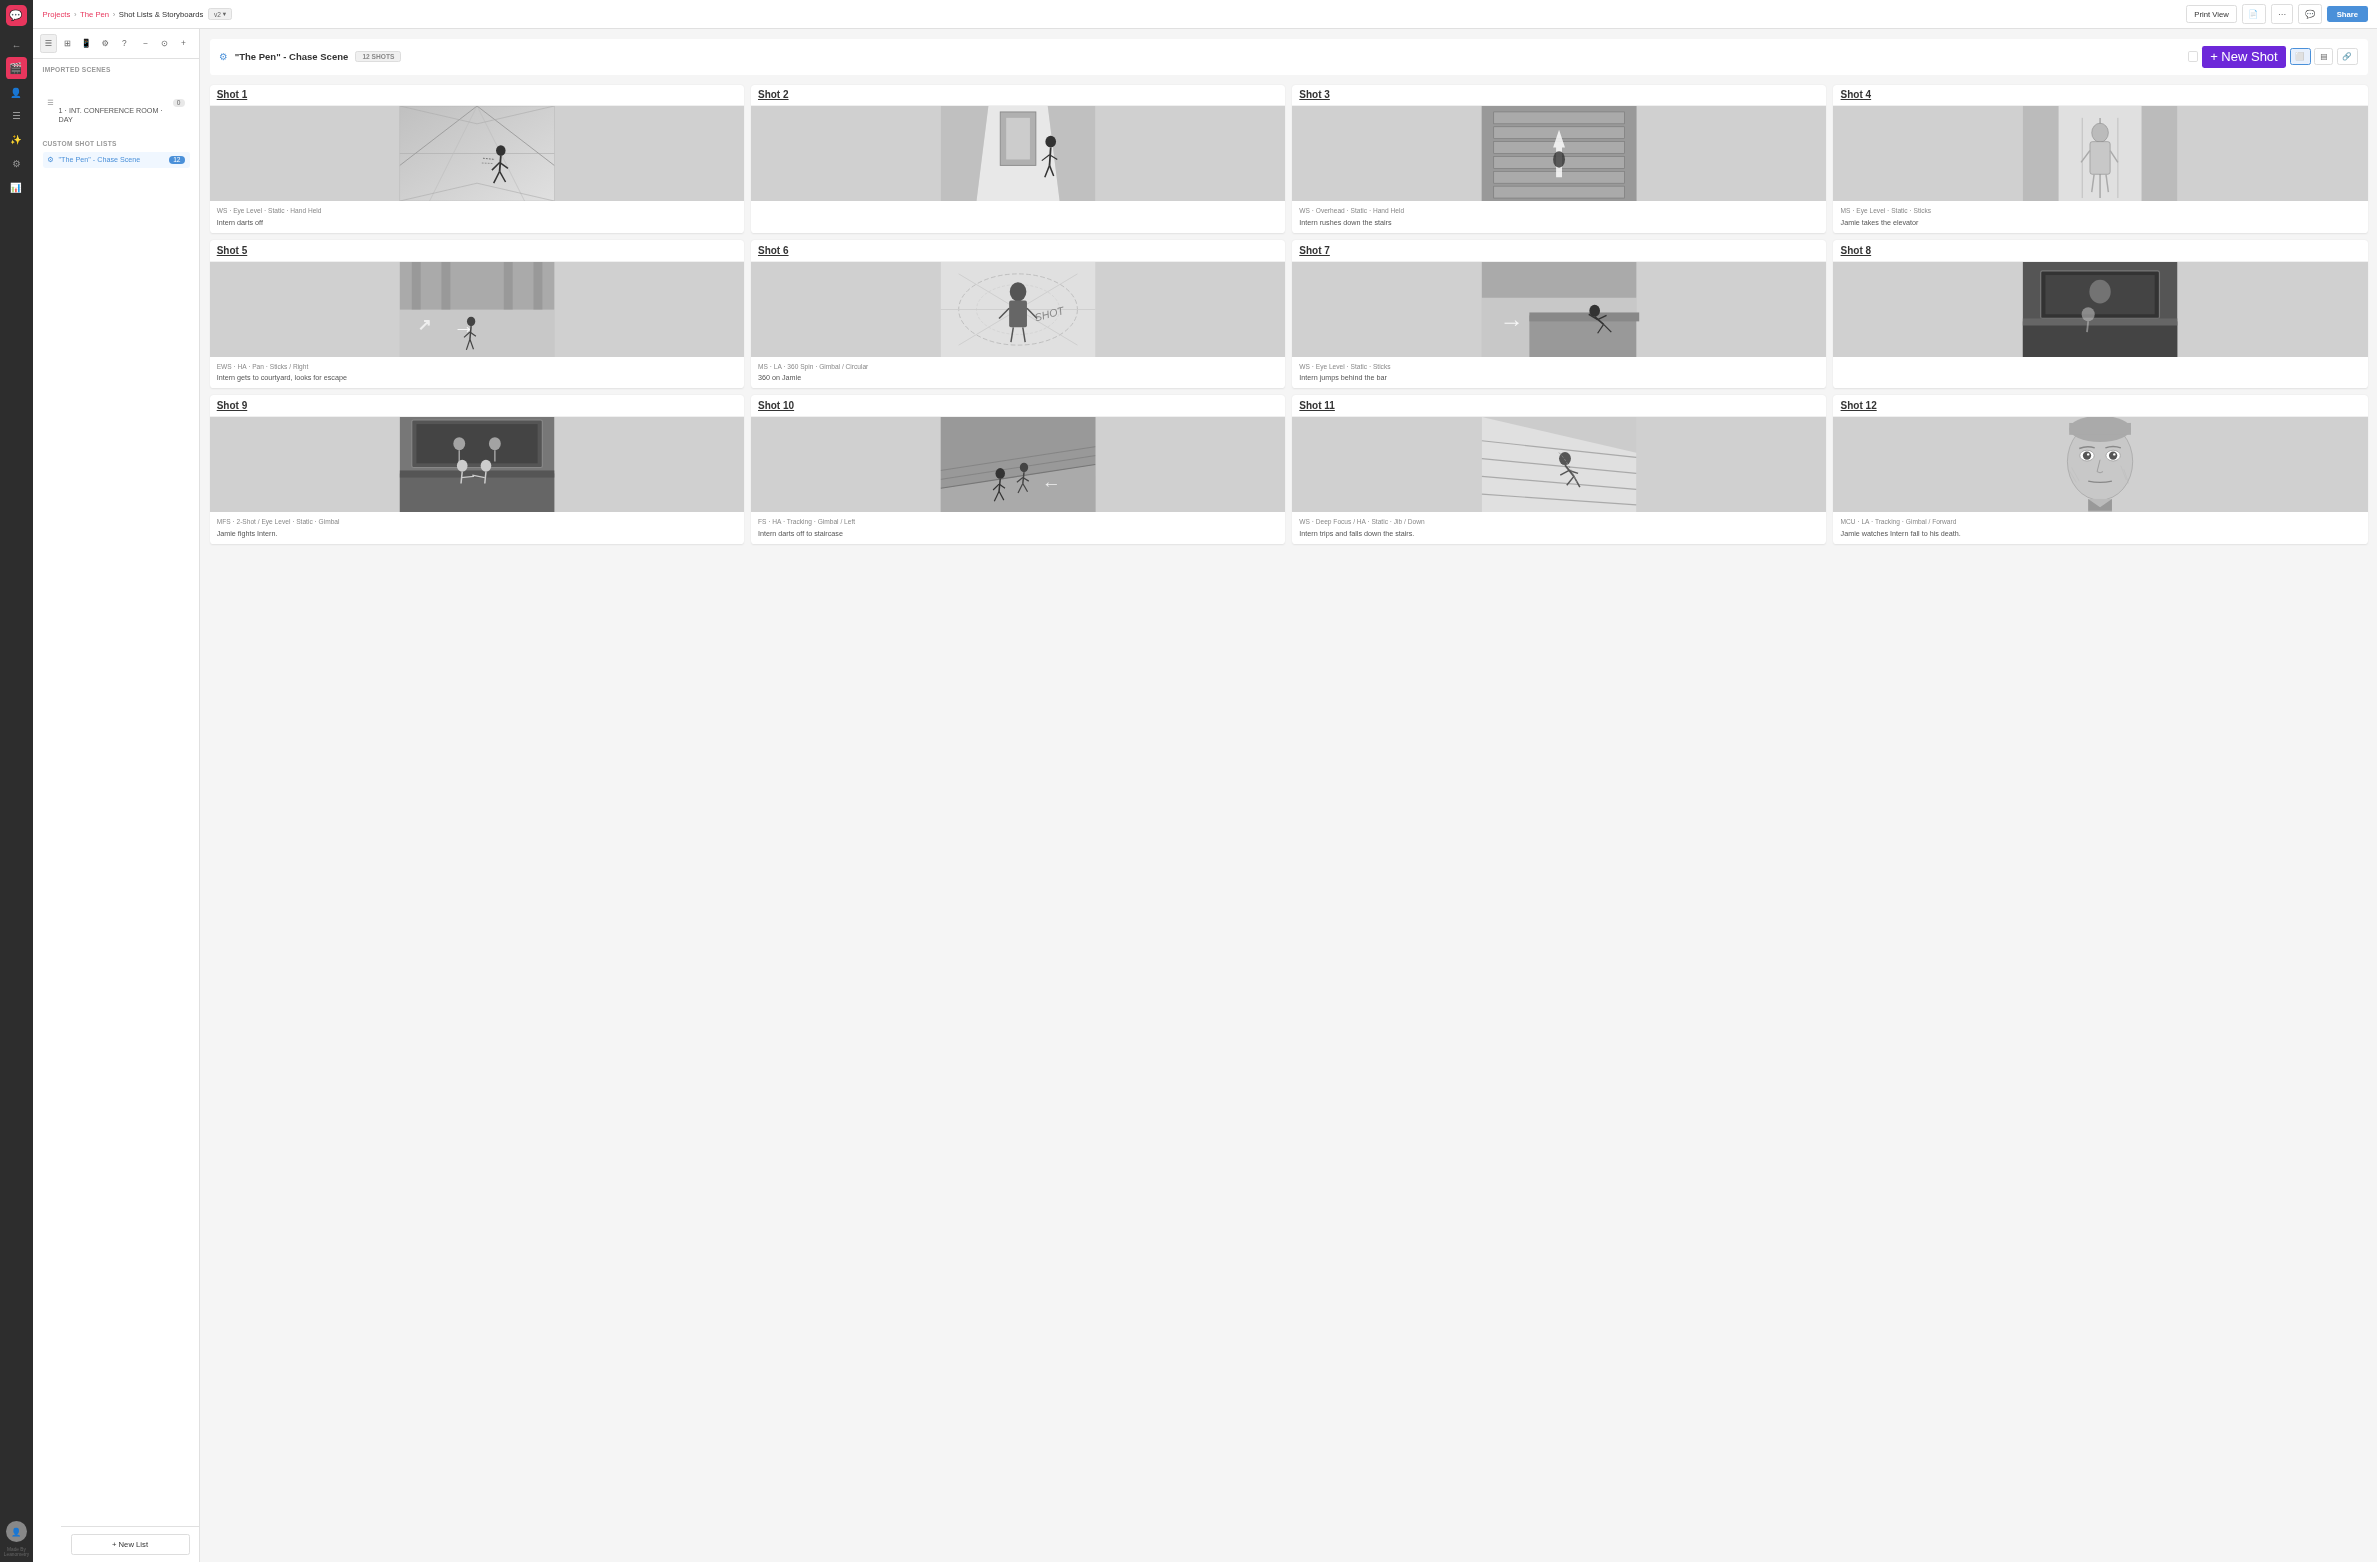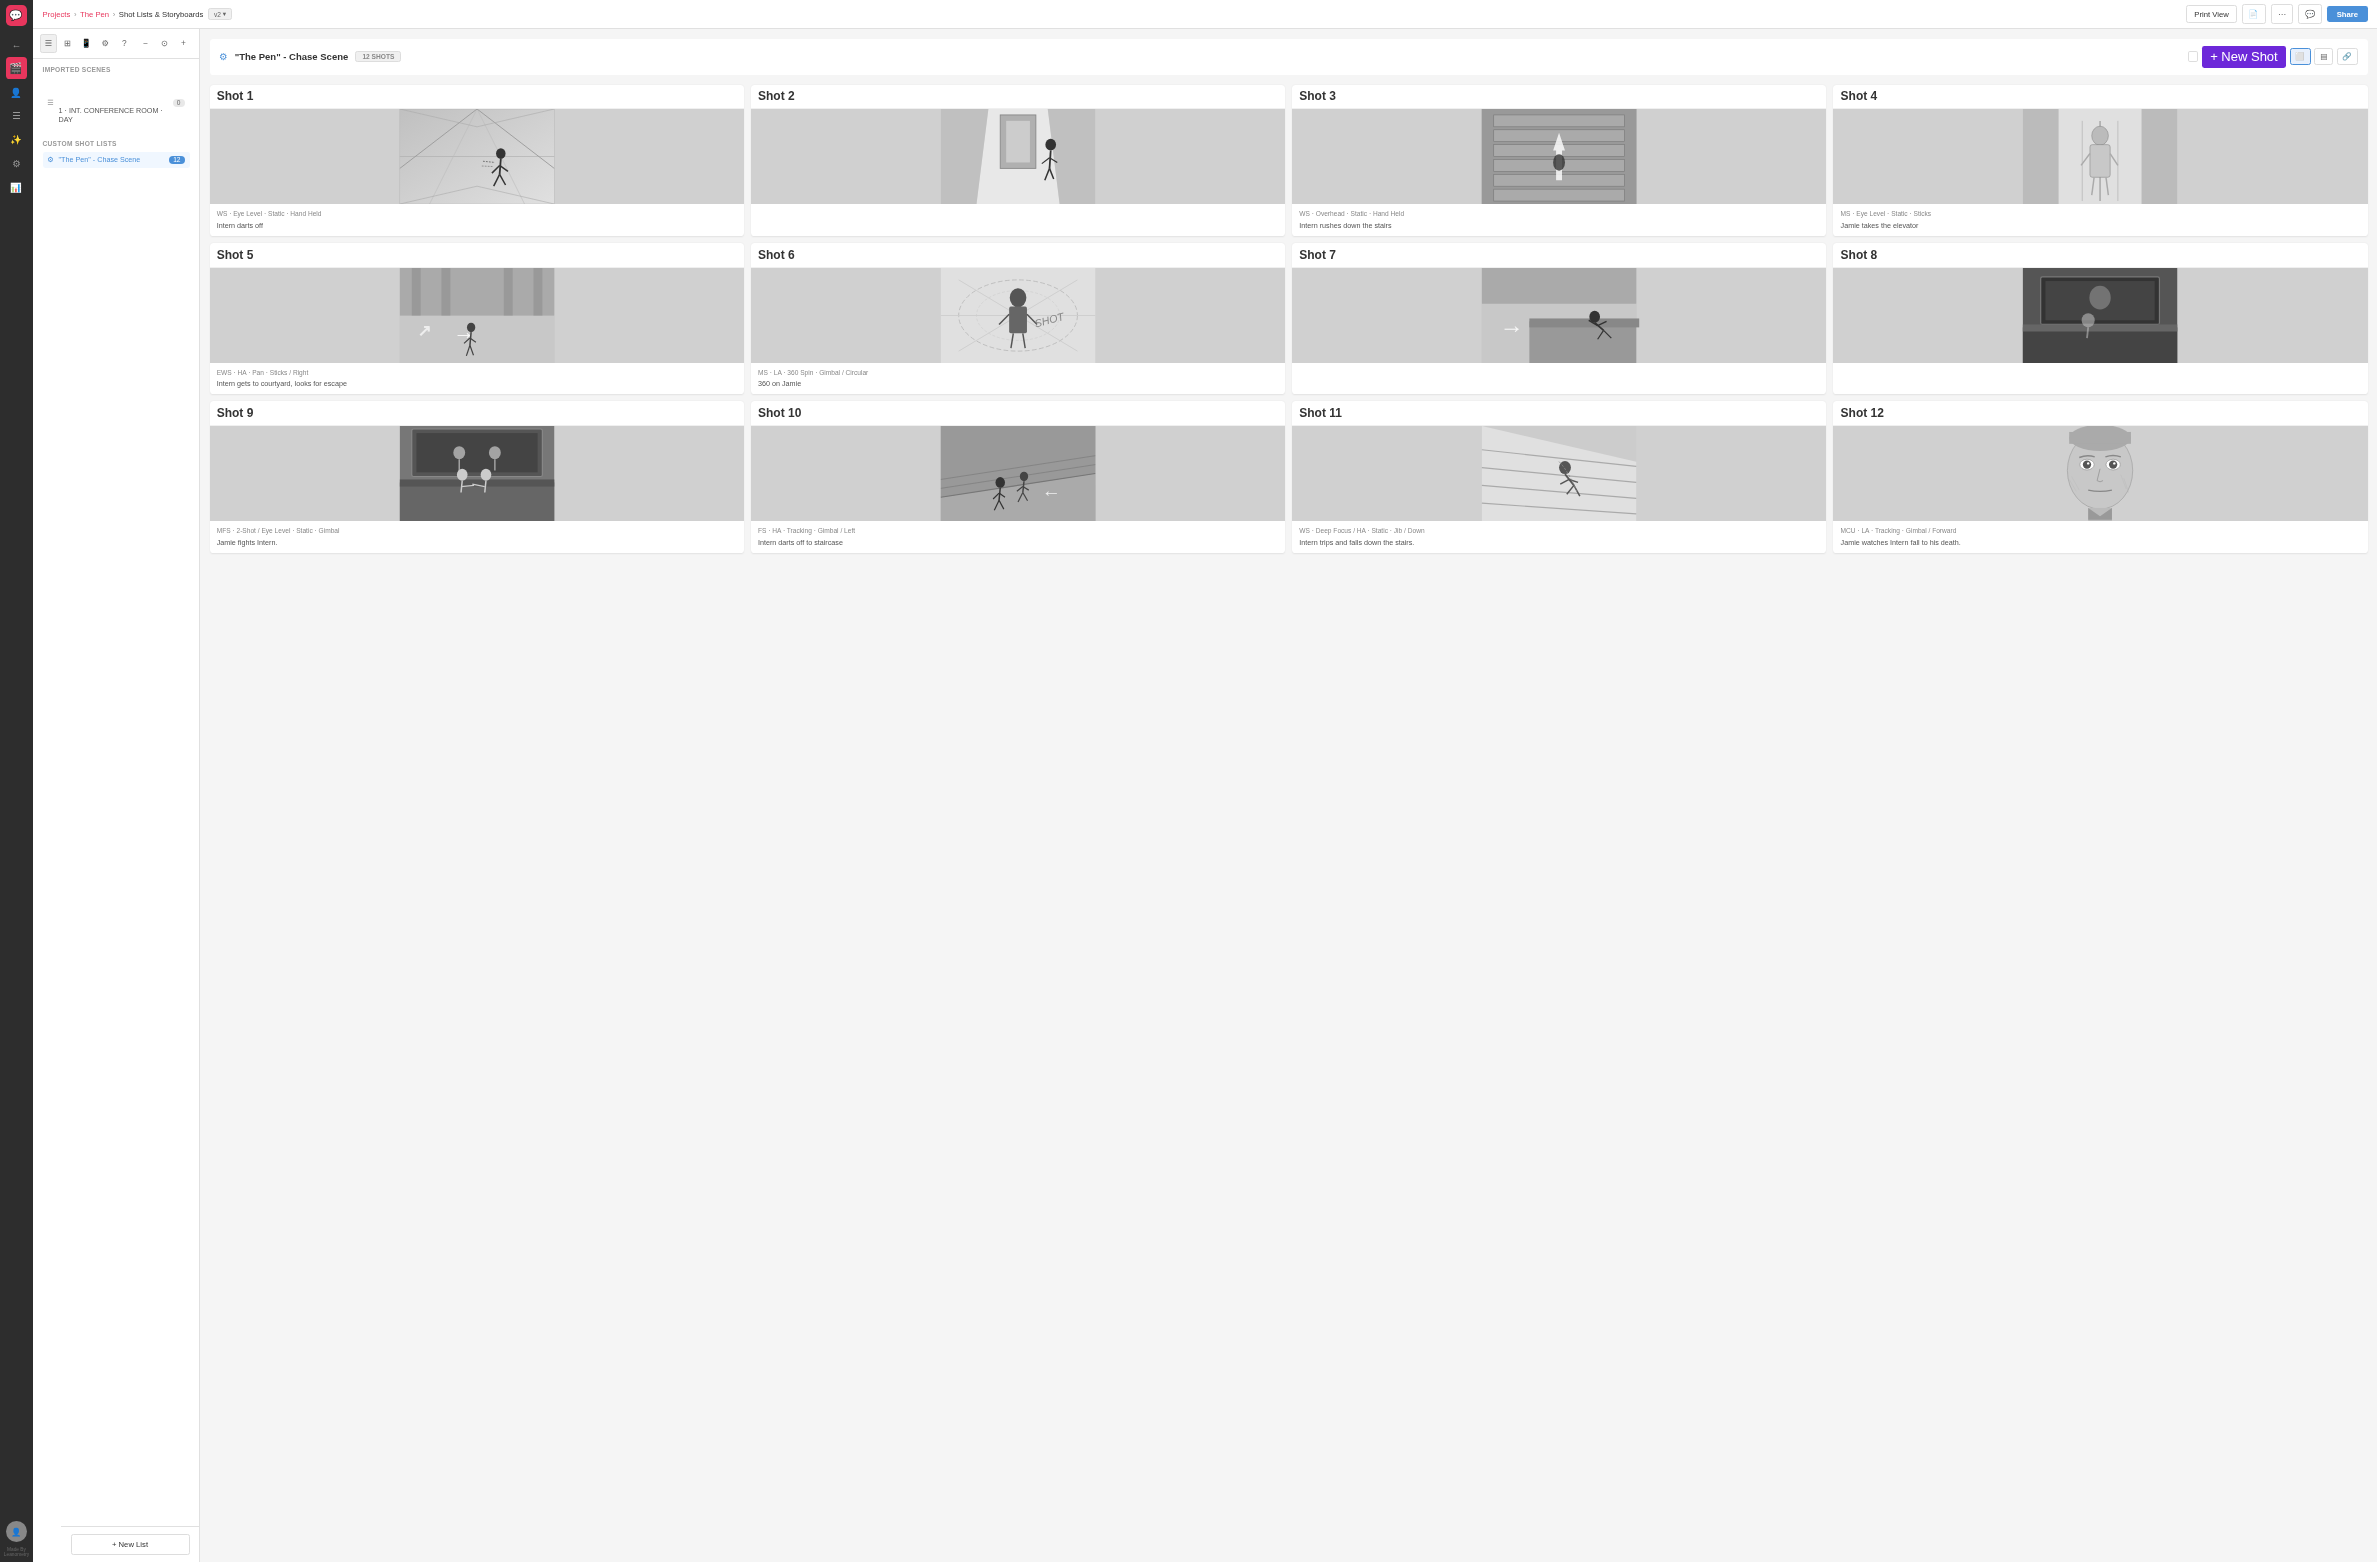--- a/index.html
+++ b/index.html
@@ -228,24 +228,25 @@
     }
 
     .shot-card {
       background: white;
       border-radius: 3.6px;
       overflow: hidden;
       box-shadow: 0 0.6px 1.8px rgba(0,0,0,0.08);
     }
     .shot-card-header {
       padding: 4.8px 7.2px;
-      font-size: 12px;
+      font-size: 10px;
       font-weight: 600;
       color: #333;
       border-bottom: 0.6px solid #f0f0f0;
+      text-decoration: underline;
     }
     .shot-image {
       width: 100%;
       height: 95px;
       background: #d0d0d0;
       overflow: hidden;
       position: relative;
     }
     .shot-card-footer {
       padding: 6px 7.2px;
@@ -564,20 +565,24 @@
     <text x="30" y="110" font-size="40" fill="white" opacity="0.85" font-weight="bold">→</text>
 
     <ellipse cx="190" cy="82" rx="9" ry="10" fill="#333"></ellipse>
     <line x1="190" y1="92" x2="205" y2="105" stroke="#333" stroke-width="3"></line>
     <line x1="195" y1="97" x2="180" y2="88" stroke="#333" stroke-width="2.5"></line>
     <line x1="195" y1="97" x2="210" y2="90" stroke="#333" stroke-width="2.5"></line>
     <line x1="205" y1="105" x2="218" y2="118" stroke="#333" stroke-width="2"></line>
     <line x1="205" y1="105" x2="195" y2="120" stroke="#333" stroke-width="2"></line>
   </svg>
     </div>
+    <div class="shot-card-footer">
+      <div class="shot-specs">WS · Eye Level · Static · Sticks</div>
+      <div class="shot-desc">Intern jumps behind the bar</div>
+    </div>
   </div>
           <div class="shot-card">
     <div class="shot-card-header">Shot 8</div>
     <div class="shot-image">
       <svg viewBox="0 0 260 160" xmlns="http://www.w3.org/2000/svg" width="100%" height="100%">
     <rect width="260" height="160" fill="#555"></rect>
 
     <rect x="30" y="15" width="200" height="80" rx="3" fill="#333" stroke="#777" stroke-width="2"></rect>
     <rect x="38" y="22" width="184" height="66" fill="#444"></rect>
 

